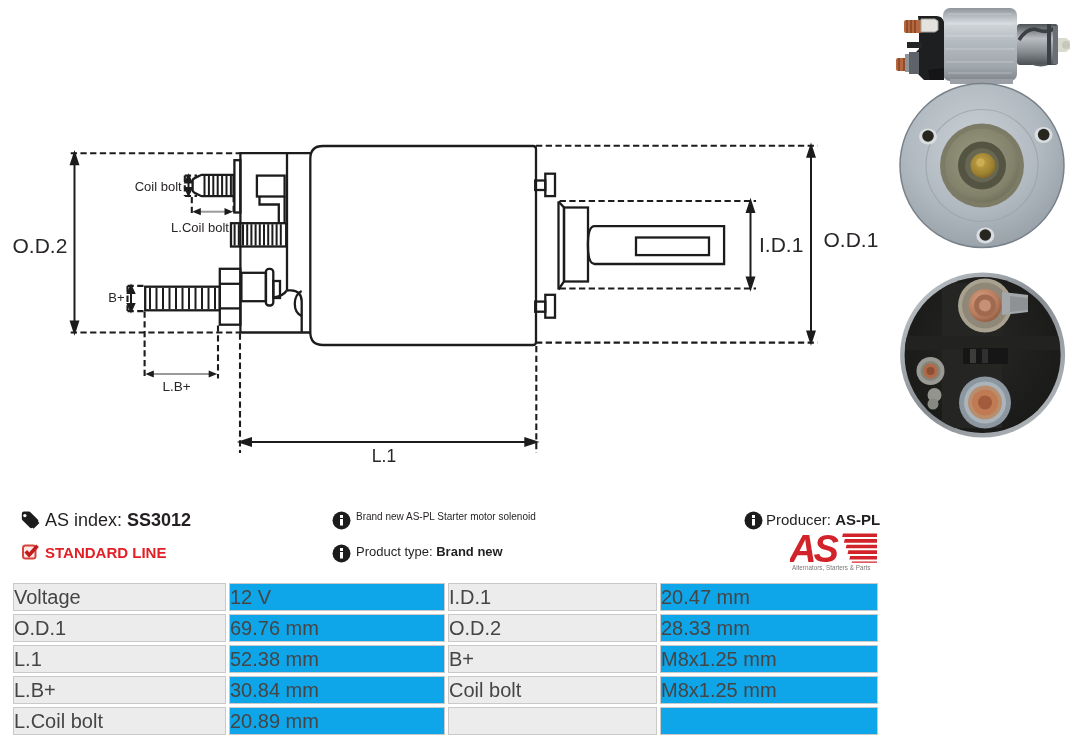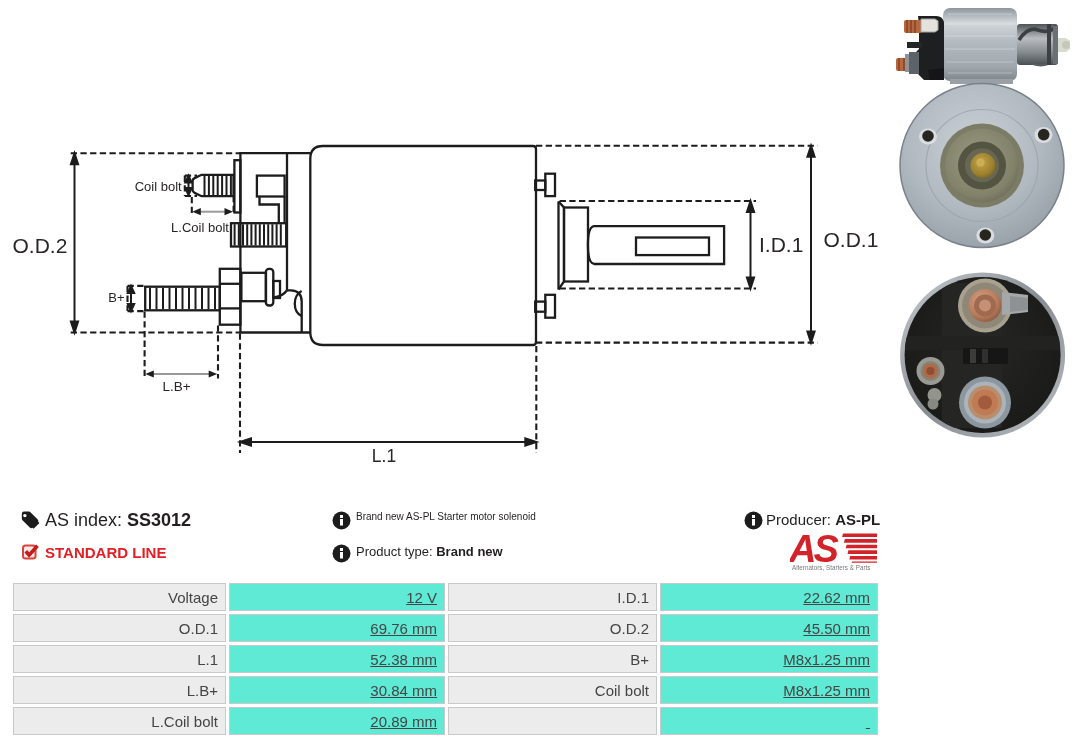--- a/index.html
+++ b/index.html
@@ -1,22 +1,22 @@
 <!DOCTYPE html>
 <html><head>
 <meta charset="utf-8">
 <style>
   html,body{margin:0;padding:0;background:#ffffff;}
   body{width:1080px;height:749px;position:relative;font-family:"Liberation Sans",sans-serif;overflow:hidden;}
   .abs{position:absolute;}
   .lbl{color:#231f20;}
   table.spec{border-collapse:separate;border-spacing:3px 3px;position:absolute;left:10px;top:580px;}
-  table.spec td{border:1px solid #c9c9c9;font-size:15px;color:#454545;text-align:right;padding:0 7px 0 0;height:26px;vertical-align:middle;}
+  table.spec td{border:1px solid #c9c9c9;font-size:20px;color:#454545;padding:0 7px 0 0;height:26px;vertical-align:middle;}
   td.k{background:#ececec;}td.k1{width:204px;}td.k2{width:200px;}
-  td.v{background:#5eead4;text-decoration:underline;}td.v1{width:207px;}td.v2{width:209px;}
+  td.v{background:#0ea5e9;}td.v1{width:207px;}td.v2{width:209px;}
 </style>
 </head>
 <body>
 
 <svg class="abs" style="left:0;top:0" width="900" height="500" viewBox="0 0 900 500">
   <g fill="none" stroke="#1c1c1c" stroke-width="2.3">
 
     <path d="M323,146 H533 Q536,146 536,149 V342 Q536,345 533,345 H323 Q310.3,345 310.3,332.3 V158.7 Q310.3,146 323,146 Z"></path>
 
     <path d="M310.3,153.2 H240.4 V332.5 H310.3"></path>
@@ -348,27 +348,27 @@
   <text x="-1" y="31" font-family="Liberation Sans, sans-serif" font-weight="bold" font-style="italic" font-size="38" letter-spacing="-3" fill="#d2232a" stroke="#ffffff" stroke-width="1.2" paint-order="stroke">AS</text>
   <text x="2" y="38.5" font-size="6.3" fill="#7a7a7a" font-family="Liberation Sans, sans-serif">Alternators, Starters &amp; Parts</text>
 </svg>
 
 <table class="spec">
   <tbody>
       <tr>
         <td class="k k1">Voltage</td>
         <td class="v v1">12 V</td>
         <td class="k k2">I.D.1</td>
-        <td class="v v2">22.62 mm</td>
+        <td class="v v2">20.47 mm</td>
       </tr>
   <tr>
         <td class="k k1">O.D.1</td>
         <td class="v v1">69.76 mm</td>
         <td class="k k2">O.D.2</td>
-        <td class="v v2">45.50 mm</td>
+        <td class="v v2">28.33 mm</td>
       </tr>
   <tr>
         <td class="k k1">L.1</td>
         <td class="v v1">52.38 mm</td>
         <td class="k k2">B+</td>
         <td class="v v2">M8x1.25 mm</td>
       </tr>
   <tr>
         <td class="k k1">L.B+</td>
         <td class="v v1">30.84 mm</td>

